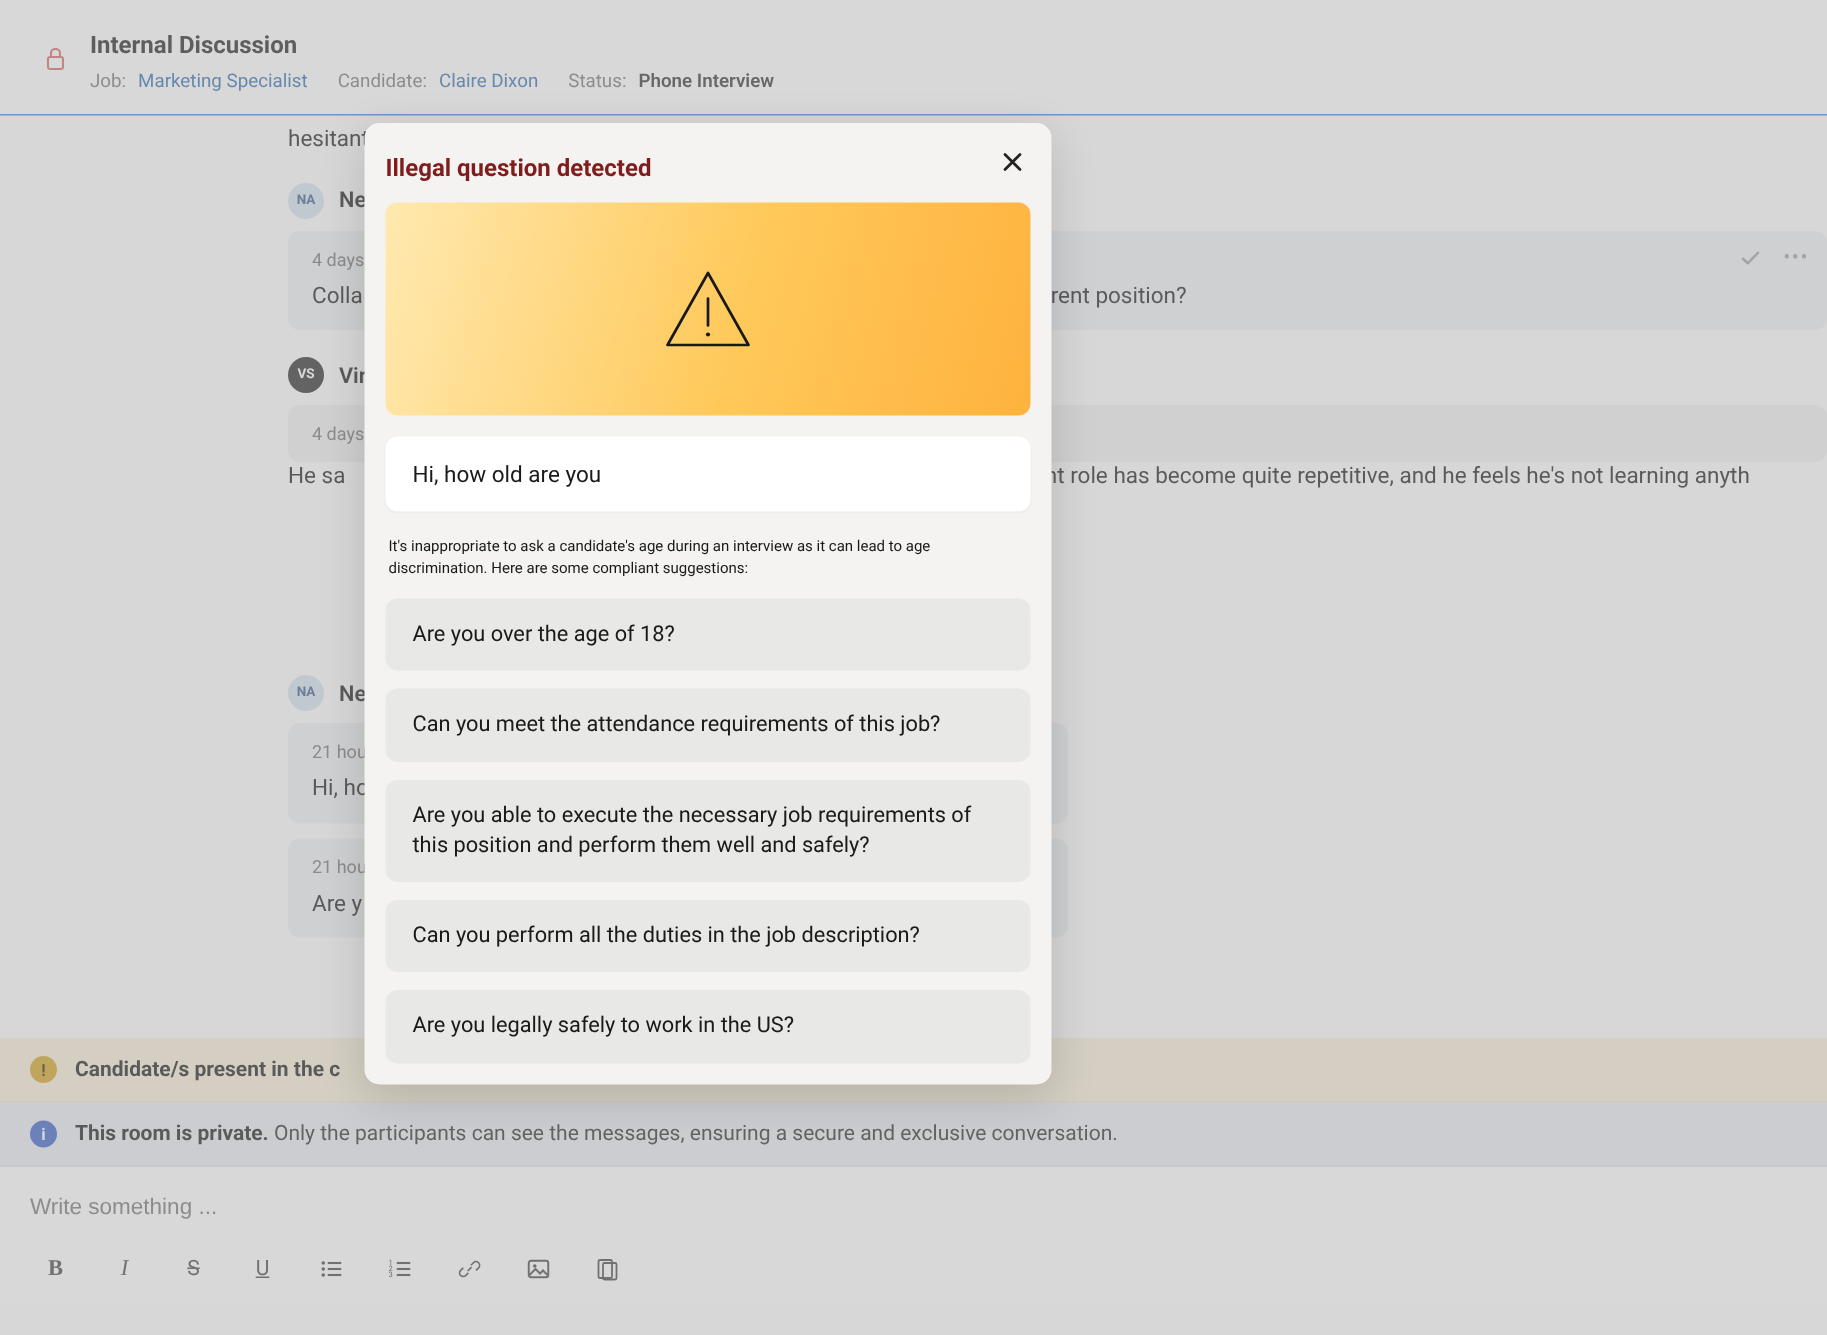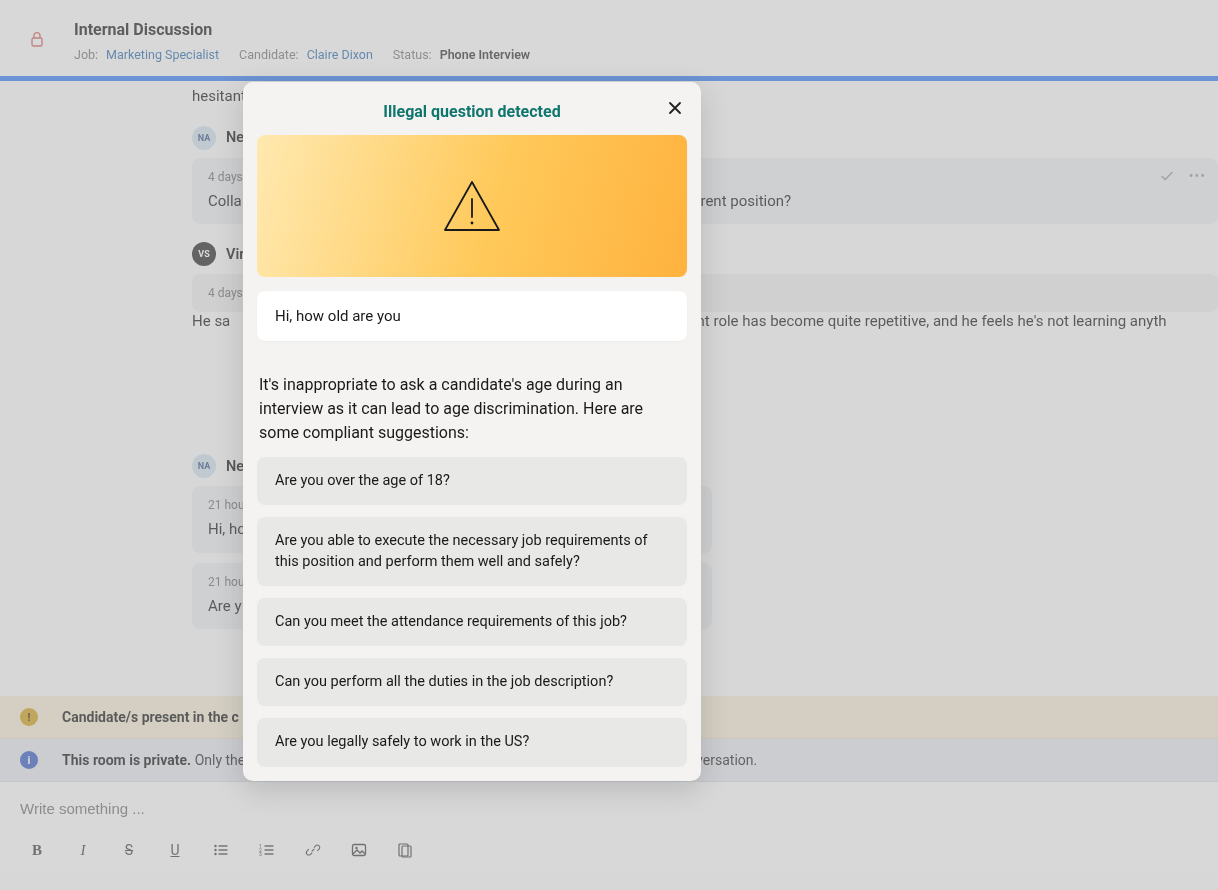--- a/index.html
+++ b/index.html
@@ -24,22 +24,22 @@
     .page {
       position: relative;
       width: 100%;
       height: 100%;
       background: #fdfdfd;
     }
     .header {
       display: flex;
       align-items: center;
       padding: 20px 24px 14px 30px;
-      border-bottom: 5px solid #3b82f6;
-      gap: 30px;
+      border-bottom: 1px solid #3b82f6;
+      gap: 16px;
       background: #fff;
     }
     .lock-icon {
       color: #d9534f;
       font-size: 16px;
     }
     .page-title {
       font-size: 16px;
       font-weight: 700;
       color: #222;
@@ -151,21 +151,21 @@
       display: inline-flex;
       align-items: center;
       justify-content: center;
       font-size: 11px;
       font-weight: 700;
       color: #fff;
       flex-shrink: 0;
     }
     .banner-icon.warn { background: #d4a320; color:#3a2a00; }
     .banner-icon.info { background: #3b5fc9; }
-    .banner-strong { font-weight: 700; color:#1a1a1a;margin-left:12px; }
+    .banner-strong { font-weight: 700; color:#1a1a1a; }
     .banner-text { color:#2a2a2a; }
     .compose {
       background: #fff;
       padding: 14px 20px 0 20px;
     }
     .compose-input {
       width: 100%;
       border: none;
       outline: none;
       font-size: 15px;
@@ -203,23 +203,22 @@
       padding: 16px 14px 14px 14px;
       box-shadow: 0 8px 30px rgba(0,0,0,0.15);
     }
     .modal-id {
       font-size: 12.5px;
       color: #7a7a7a;
     }
     .modal-title {
       font-size: 16px;
       font-weight: 700;
-      color: #0f766e;
+      color: #7f1d1d;
       margin-top: 4px;
-      text-align: center;
     }
     .modal-close {
       position: absolute;
       right: 14px;
       top: 14px;
       font-size: 18px;
       color: #333;
       cursor: pointer;
       width: 24px;
       height: 24px;
@@ -239,24 +238,24 @@
     .question-box {
       background: #fff;
       border-radius: 8px;
       padding: 16px 18px;
       margin-top: 14px;
       font-size: 15px;
       color: #1a1a1a;
       box-shadow: 0 1px 2px rgba(0,0,0,0.04);
     }
     .modal-explain {
-      font-size: 16px;
+      font-size: 10px;
       color: #1a1a1a;
       line-height: 1.5;
-      margin: 32px 2px 4px 2px;
+      margin: 16px 2px 4px 2px;
     }
     .suggestion {
       background: #e8e8e6;
       border-radius: 8px;
       padding: 14px 18px;
       margin-top: 12px;
       font-size: 14.5px;
       color: #1a1a1a;
       line-height: 1.4;
       cursor: pointer;
@@ -437,17 +436,17 @@
   <div class="hero">
     <svg width="60" height="54" viewBox="0 0 60 54">
       <path d="M30 3 L57 51 L3 51 Z" stroke="#1a1a1a" stroke-width="1.8" fill="none" stroke-linejoin="round"></path>
       <line x1="30" y1="20" x2="30" y2="38" stroke="#1a1a1a" stroke-width="1.8" stroke-linecap="round"></line>
       <circle cx="30" cy="44" r="1.4" fill="#1a1a1a"></circle>
     </svg>
   </div>
   <div class="question-box">Hi, how old are you</div>
   <div class="modal-explain">It's inappropriate to ask a candidate's age during an interview as it can lead to age discrimination. Here are some compliant suggestions:</div>
   <div class="suggestion">Are you over the age of 18?</div>
+  <div class="suggestion">Can you meet the attendance requirements of this job?</div>
   <div class="suggestion">Are you able to execute the necessary job requirements of this position and perform them well and safely?</div>
-  <div class="suggestion">Can you meet the attendance requirements of this job?</div>
   <div class="suggestion">Can you perform all the duties in the job description?</div>
   <div class="suggestion">Are you legally safely to work in the US?</div>
 </div>
 
 </body></html>

